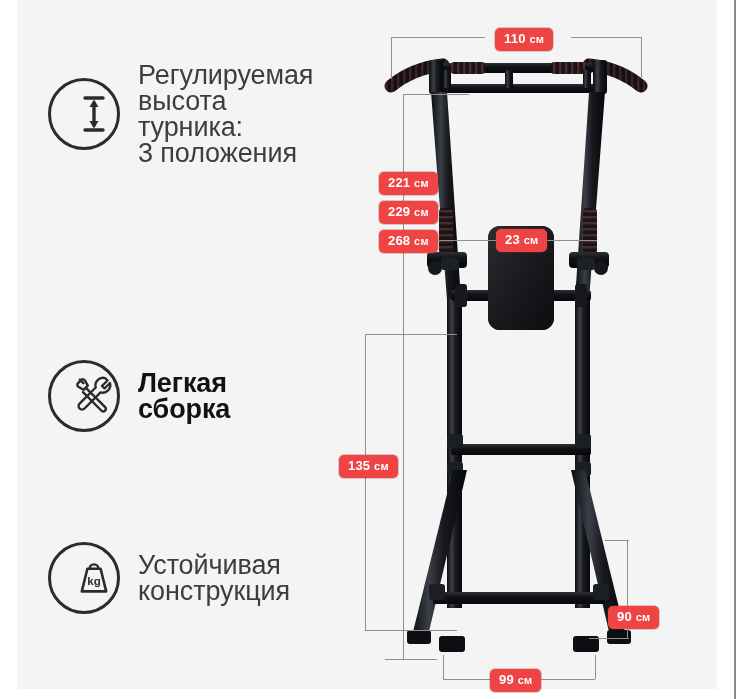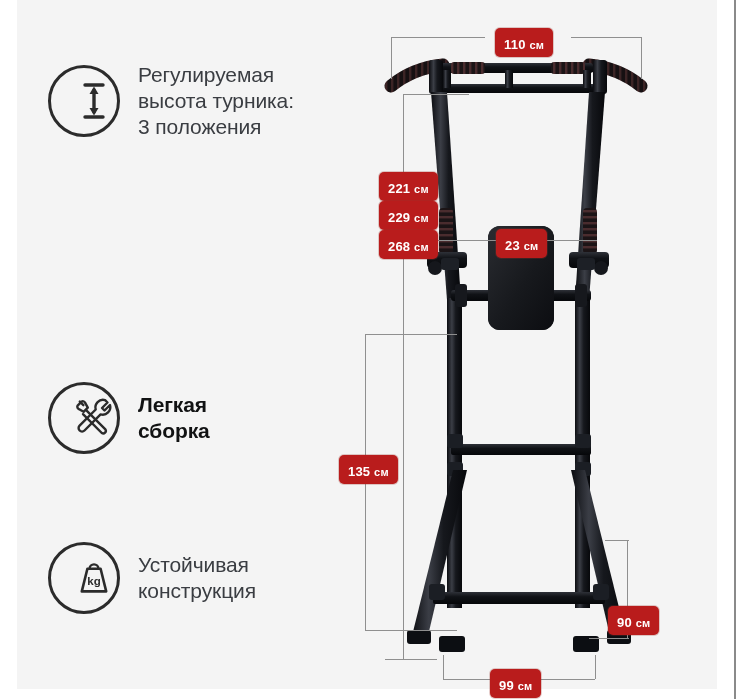--- a/index.html
+++ b/index.html
@@ -54,35 +54,35 @@
     height: 72px;
     border: 3px solid #2b2b2b;
     border-radius: 50%;
     display: flex;
     align-items: center;
     justify-content: flex-end;
     background: transparent;
   }
   .feature-icon svg { display: block; }
   .feature-label {
-    font-size: 21px;
+    font-size: 27px;
     line-height: 26px;
     color: #3a3d42;
     font-weight: 400;
     letter-spacing: -0.1px;
     white-space: pre-line;
   }
   .feature-label.strong {
     color: #111213;
     font-weight: 700;
   }
 
   #feature-0 { top: 62px; }
   #feature-1 { top: 222px; }
-  #feature-2 { top: 382px; }
+  #feature-2 { top: 360px; }
   #feature-3 { top: 542px; }
 
   
   #product {
     position: absolute;
     left: 355px;
     top: 0px;
     width: 362px;
     height: 689px;
   }
@@ -91,26 +91,26 @@
   .dim-line {
     position: absolute;
     background: #8f8f8f;
   }
   .dim-h { height: 1px; }
   .dim-v { width: 1px; }
 
   
   .badge {
     position: absolute;
-    background: #b91c1c;
+    background: #ef4444;
     color: #ffffff;
     font-size: 13px;
     font-weight: 700;
     letter-spacing: 0.2px;
-    padding: 10px 9px 5px 9px;
+    padding: 4px 9px 5px 9px;
     border-radius: 5px;
     white-space: nowrap;
     line-height: 14px;
     box-shadow: 0 0 0 1px rgba(150,50,42,0.25);
   }
   .badge .unit {
     font-size: 11px;
     font-weight: 700;
   }
 </style>

